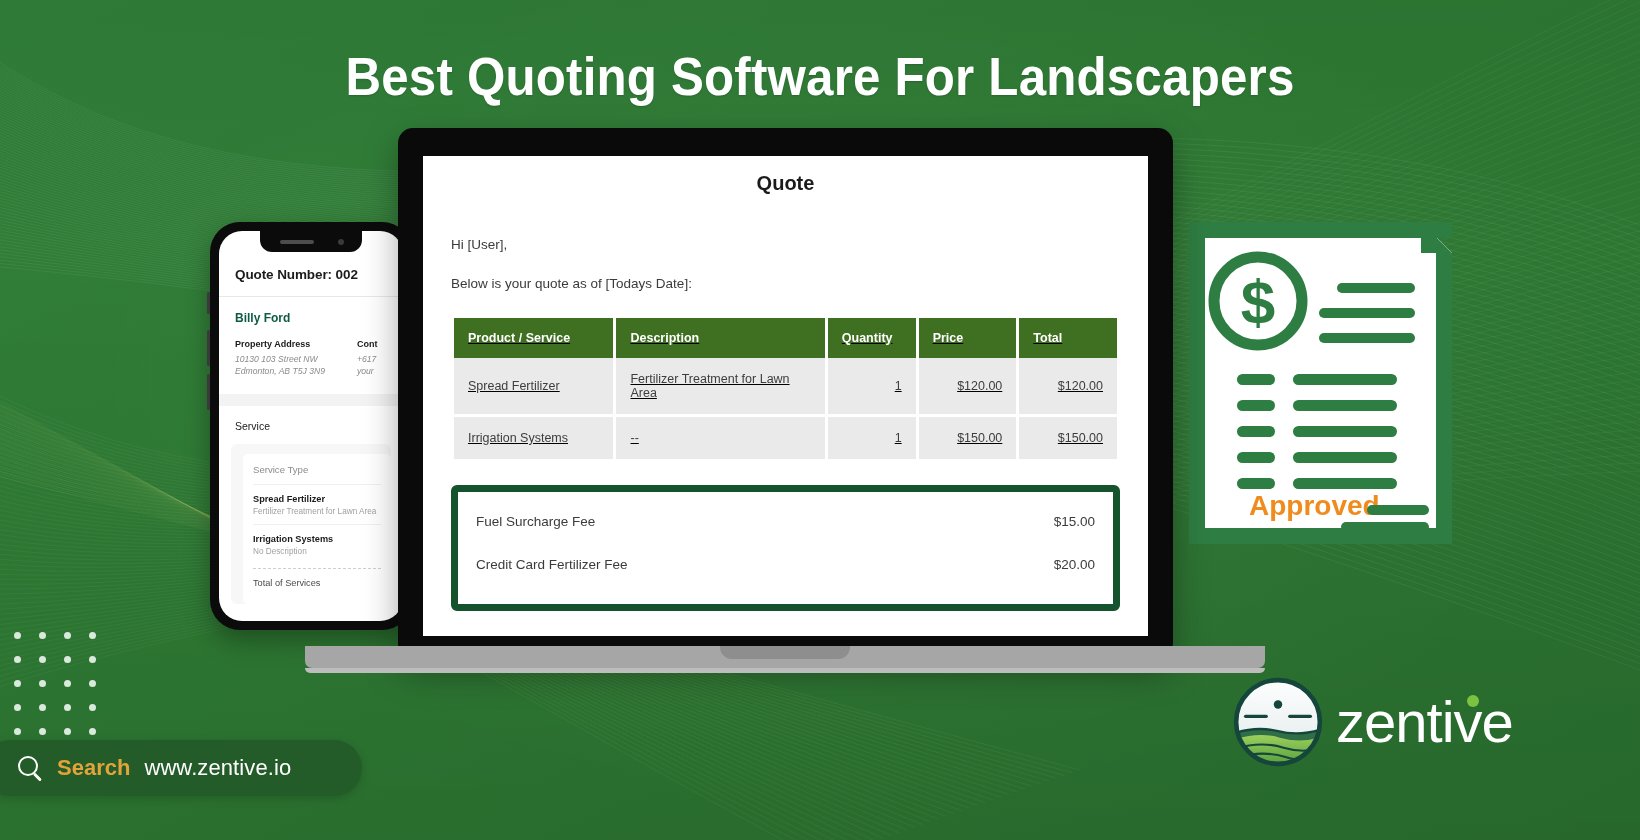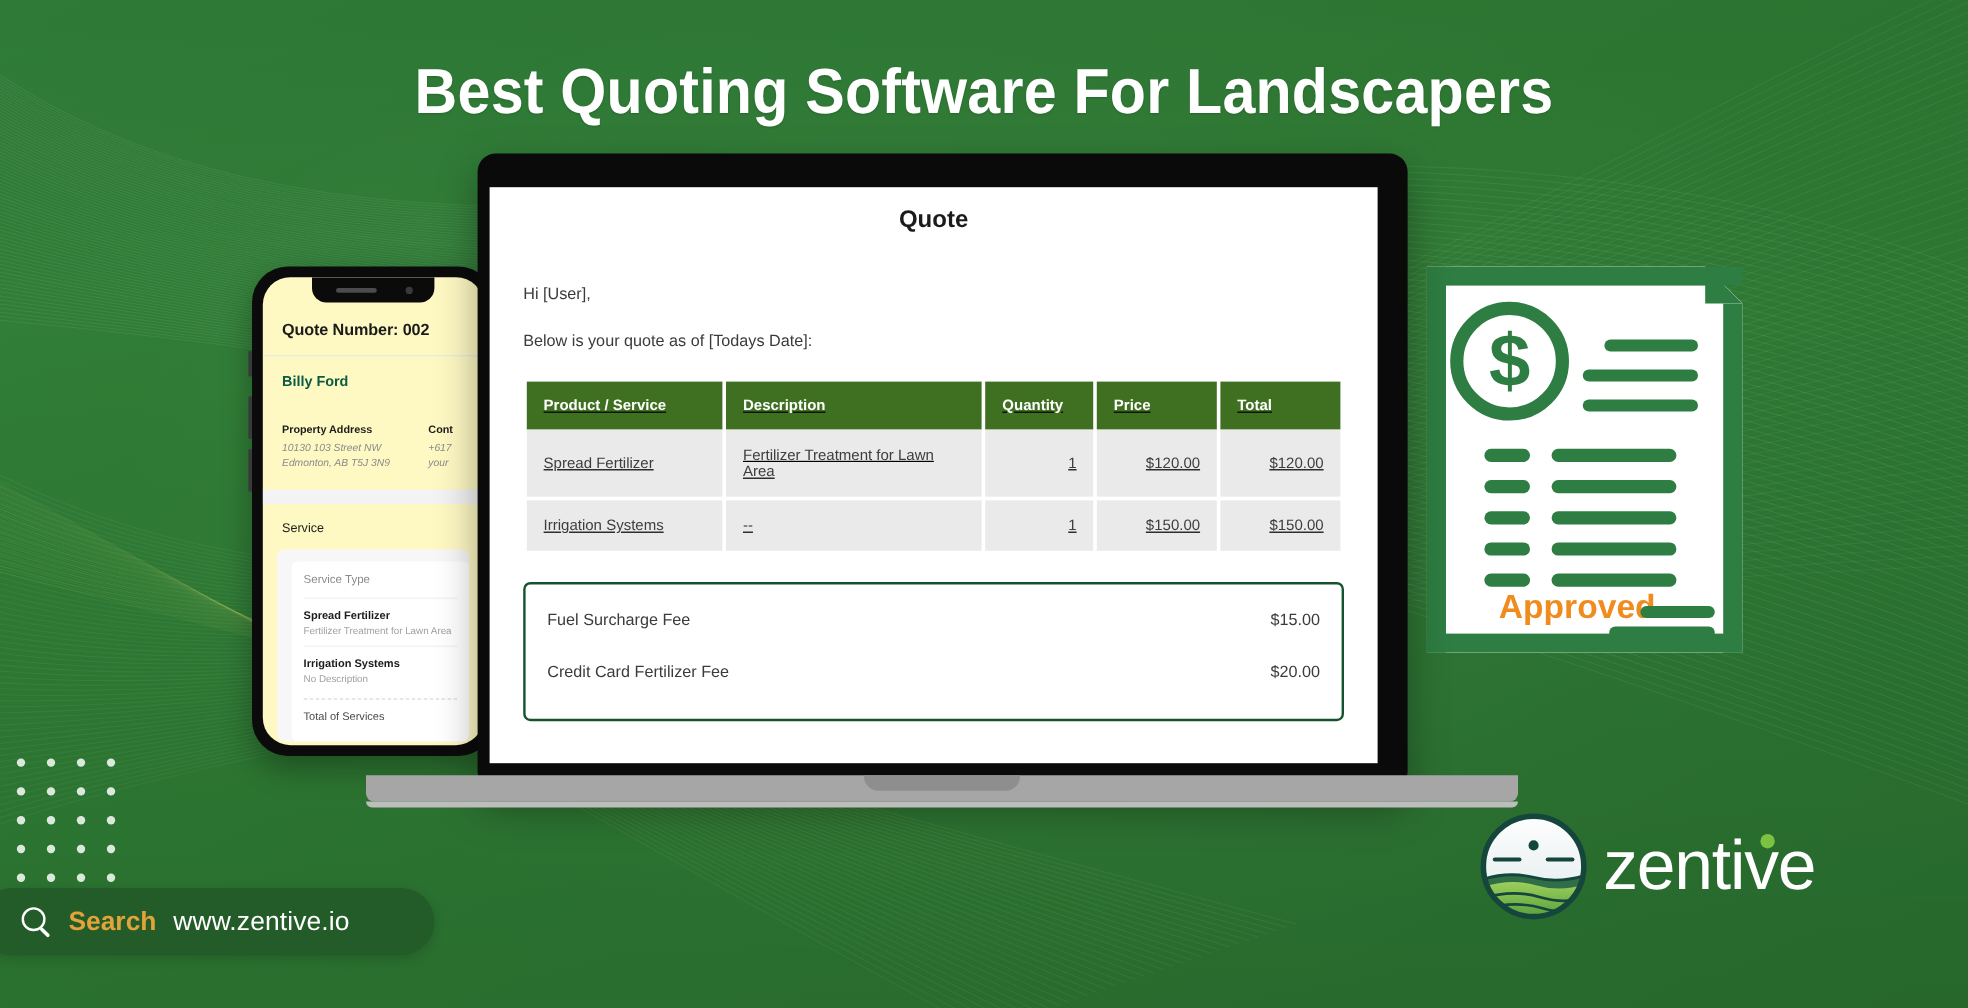--- a/index.html
+++ b/index.html
@@ -56,57 +56,57 @@
   #search-url{ color:#ffffff; font-size:22px; font-weight:500; letter-spacing:.1px;}
 
   
   #phone{
     position:absolute; left:210px; top:222px; width:202px; height:408px; z-index:8;
     background:#0b0b0b; border-radius:30px; padding:9px;
     box-shadow:0 10px 26px rgba(0,0,0,.32);
   }
   #phone .side-btn{ position:absolute; left:-3px; background:#3a3a3a; width:3px; border-radius:2px;}
   #phone-screen{
-    position:relative; width:100%; height:100%; background:#fef9c3;
+    position:relative; width:100%; height:100%; background:#ffffff;
     border-radius:23px; overflow:hidden;padding-left:24px;
   }
   #phone-notch{
     position:absolute; left:50%; transform:translateX(-50%); top:0;
     width:102px;height:21px;background:#0b0b0b;
     border-bottom-left-radius:12px;border-bottom-right-radius:12px; z-index:3;
   }
   #phone-notch .speaker{position:absolute;left:20px;top:9px;width:34px;height:4px;border-radius:3px;background:#4c4c4c;}
   #phone-notch .cam{position:absolute;right:18px;top:8px;width:6px;height:6px;border-radius:50%;background:#3a3a3a;}
   #phone-content{ position:absolute; inset:0; padding:0 0 0 0; }
   .ph-pad{ padding:0 16px; }
   #ph-quoteno{ margin-top:36px; font-size:13.5px; font-weight:bold; color:#1b1b1b; letter-spacing:-.1px;}
   .ph-rule{ height:1px; background:#e8e8e8; margin:14px 0 0 0; }
   #ph-client{ margin-top:14px; font-size:12px; font-weight:bold; color:#0d5b44; }
-  #ph-cols{ display:flex; margin-top:28px; gap:32px; }
+  #ph-cols{ display:flex; margin-top:14px; gap:32px; }
   .ph-col-h{ font-size:9px; font-weight:bold; color:#1b1b1b; }
   .ph-col-v{ font-size:8.6px; color:#8b8b8b; line-height:1.45; margin-top:4px; white-space:nowrap;font-style:italic;}
   #ph-band{ height:12px; background:#f3f3f3; margin-top:16px; }
   #ph-service-h{ margin-top:14px; font-size:10.5px; font-weight:normal; color:#1b1b1b;}
   #ph-card{
     margin:12px 12px 0 12px; background:#f7f7f7; border-radius:6px; padding:10px 0 0 12px;
     height:160px; overflow:hidden;
   }
   #ph-card-inner{ background:#ffffff; border-radius:5px; padding:10px 10px 4px 10px; height:100%;}
   .ph-st{ font-size:9.6px; color:#8b8b8b; padding-bottom:9px; }
   .ph-item{ border-top:1px solid #f0f0f0; padding:9px 0 8px 0; }
   .ph-item-t{ font-size:9.2px; font-weight:bold; color:#1b1b1b;}
   .ph-item-d{ font-size:8.2px; color:#a0a0a0; margin-top:3px;}
   .ph-dash{ border-top:1px dashed #cfcfcf; margin-top:4px;}
   .ph-total{ font-size:9.2px; color:#4a4a4a; padding-top:9px;}
 
   
   #laptop{ position:absolute; left:398px; top:128px; z-index:9; }
   #laptop-lid{
     width:775px; height:530px; background:#0a0a0a; border-radius:15px;
-    padding:28px 25px 22px 10px;
+    padding:28px 25px 22px 25px;
     box-shadow:0 14px 34px rgba(0,0,0,.34);
   }
   #laptop-screen{ width:100%; height:100%; background:#ffffff; overflow:hidden; position:relative;}
   #laptop-base{
     position:absolute; left:-93px; top:518px; width:960px; height:22px;
     background:#a6a6a6; border-radius:0 0 7px 7px;
   }
   #laptop-base:after{
     content:""; position:absolute; left:50%; transform:translateX(-50%); top:0;
     width:130px; height:13px; background:#8e8e8e;
@@ -123,21 +123,21 @@
   #qtable{ margin-top:27px; border-collapse:separate; border-spacing:3px 0; width:100%; table-layout:fixed;text-decoration:underline;}
   #qtable th{
     background:#3f6f21; color:#ffffff; font-size:12.5px; font-weight:bold;
     text-align:left; padding:13px 14px; vertical-align:middle;
   }
   #qtable td{ background:#eaeaea; font-size:12.5px; color:#3d3d3d; padding:14px 14px; vertical-align:middle; }
   #qtable tbody tr{ }
   #qtable .sep td{ background:#ffffff; padding:0; height:3px; }
   .ta-r{ text-align:right; }
   #fees{
-    margin-top:26px; background:#ffffff; border:2px solid #14532d; border-radius:6px;
+    margin-top:26px; background:#ffffff; border:7px solid #14532d; border-radius:6px;
     padding:16px 18px 10px 18px;
   }
   .fee-row{ display:flex; justify-content:space-between; font-size:13.5px; color:#3b3b3b; padding:6px 0 22px 0;}
 
   
   #invoice{ position:absolute; left:1189px; top:222px; width:263px; height:322px; z-index:7; }
 
   
   #zentive{ position:absolute; left:1232px; top:676px; z-index:7; display:flex; align-items:center; gap:12px;}
   #zentive-mark{ width:92px;height:92px; }

